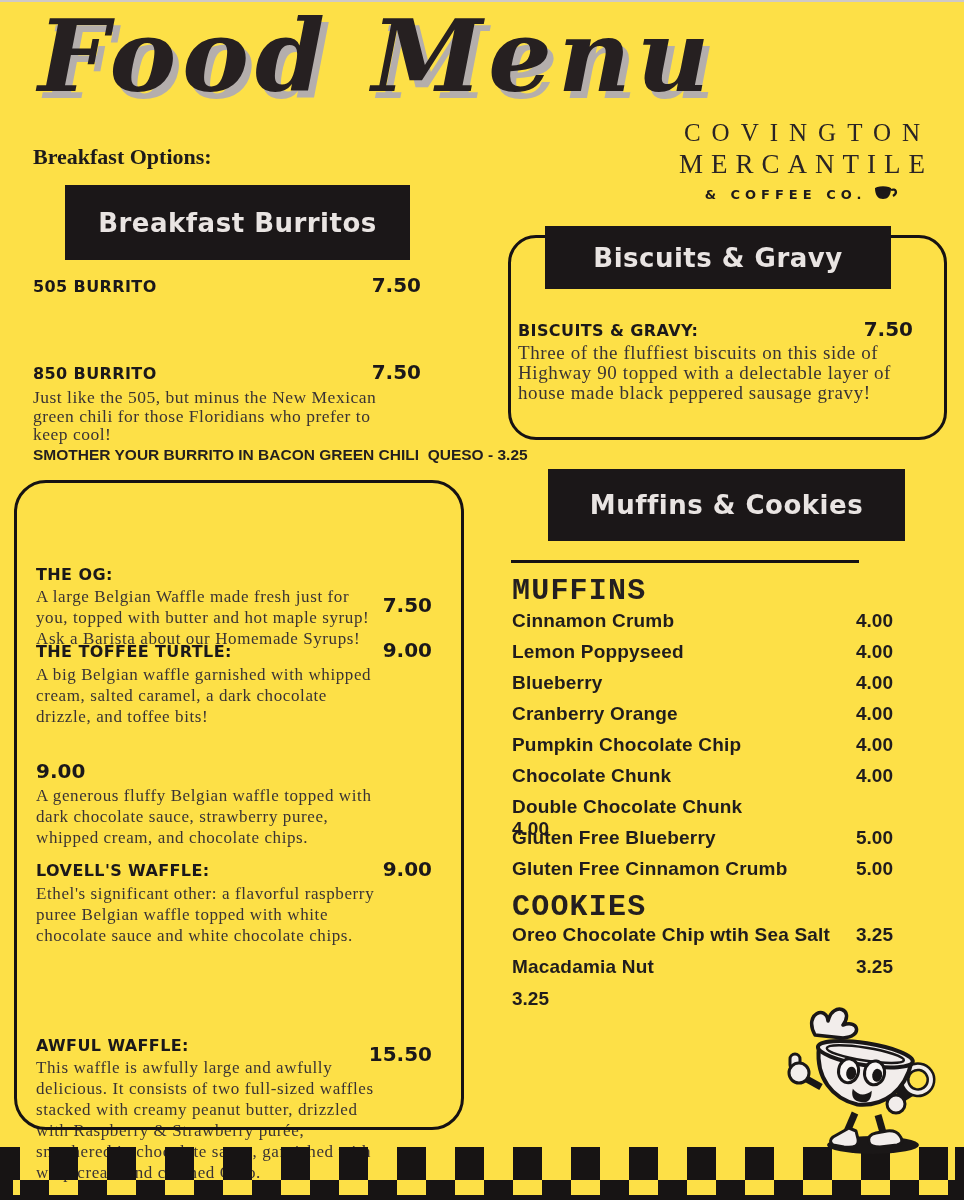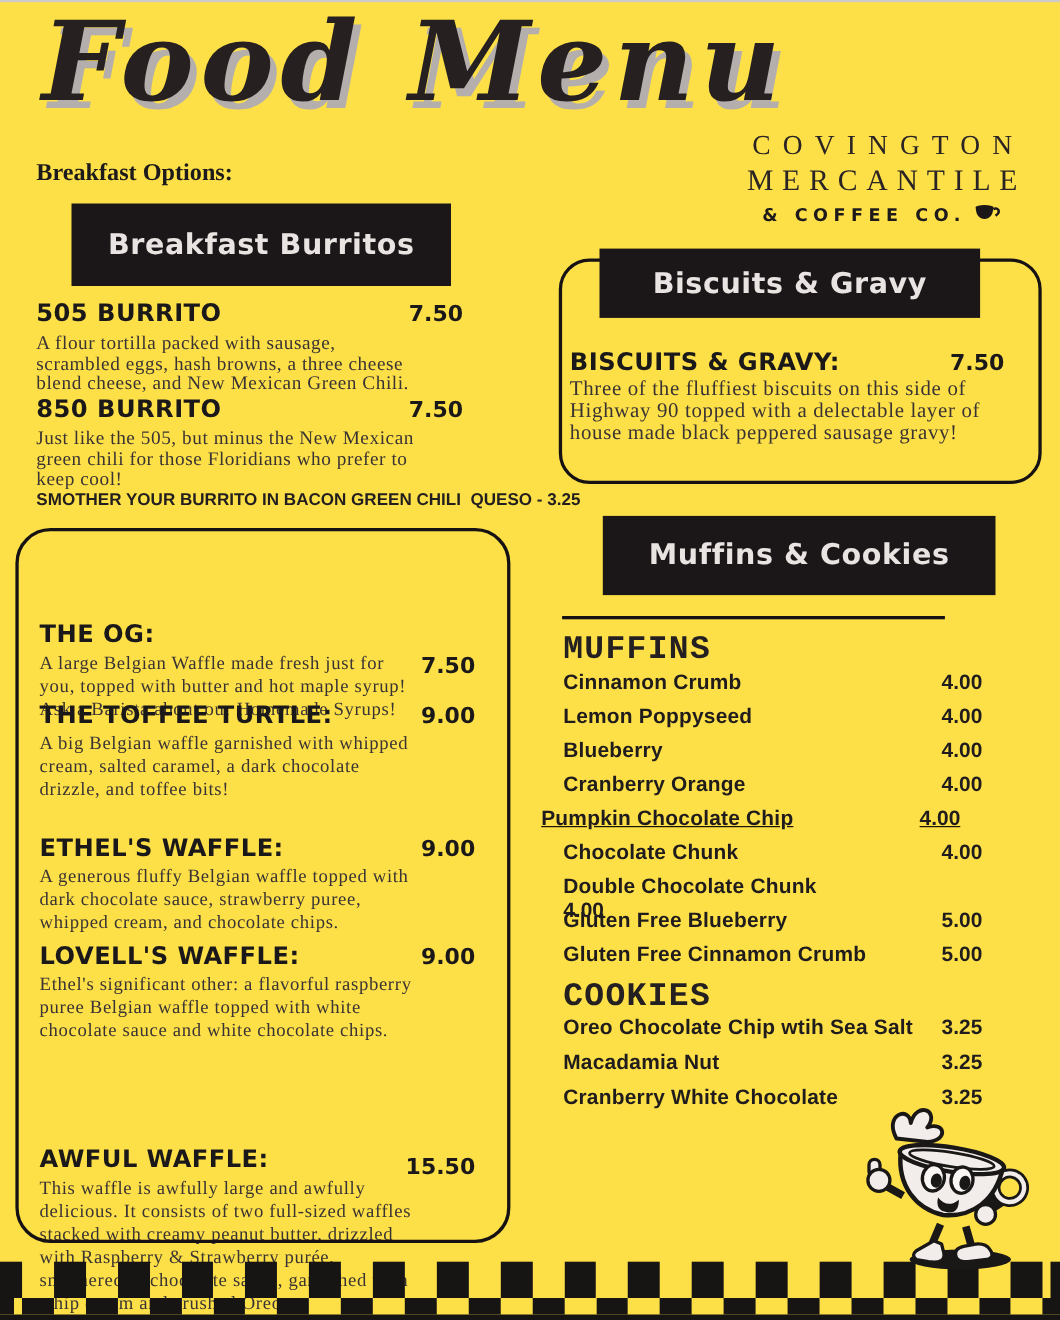--- a/index.html
+++ b/index.html
@@ -9,35 +9,35 @@
 
   
   .title{left:38px;top:2px;font-family:"DejaVu Serif",serif;font-style:italic;font-weight:700;
          font-size:100px;letter-spacing:6px;color:#262021;text-shadow:6px 7px 0 #b4aeac;line-height:1.05;}
 
   
   .brand{left:652px;top:116px;width:300px;text-align:center;color:#2a2425;}
   .brand-l1{font-family:"Liberation Serif",serif;font-size:25px;letter-spacing:11px;text-indent:11px;line-height:30px;}
   .brand-l2{font-family:"Liberation Serif",serif;font-size:27px;letter-spacing:8px;text-indent:8px;line-height:32px;}
   .brand-l3{display:flex;align-items:center;justify-content:center;gap:7px;margin-top:4px;
-            font-family:"DejaVu Sans",sans-serif;font-weight:700;font-size:16px;letter-spacing:5px;color:#1e1a1b;}
+            font-family:"DejaVu Sans",sans-serif;font-weight:700;font-size:13px;letter-spacing:5px;color:#1e1a1b;}
 
   .bk-label{left:33px;top:142px;font-family:"Liberation Serif",serif;font-weight:700;font-size:22px;color:#1d1a1b;}
 
   
   .band{background:#1b1718;color:#e9e4e2;display:flex;align-items:center;justify-content:center;
         font-family:"DejaVu Sans",sans-serif;font-weight:700;font-size:26px;letter-spacing:.5px;z-index:3;}
 
   
   .obox{border:3px solid #161213;border-radius:32px;z-index:1;}
 
   
   .mi{color:#1b1718;}
   .mi-row{display:flex;justify-content:space-between;align-items:baseline;}
-  .mi-name{font-family:"DejaVu Sans",sans-serif;font-weight:700;font-size:22px;letter-spacing:.4px;color:#1b181a;white-space:nowrap;}
+  .mi-name{font-family:"DejaVu Sans",sans-serif;font-weight:700;font-size:16px;letter-spacing:.4px;color:#1b181a;white-space:nowrap;}
   .mi-price{font-family:"DejaVu Sans",sans-serif;font-weight:700;font-size:20px;color:#1b181a;}
   .mi-desc{font-family:"Liberation Serif",serif;color:#3a3334;white-space:pre-line;}
   .b-desc{font-size:17.5px;line-height:18.5px;letter-spacing:.5px;margin-top:4px;}
   .w-desc{font-size:17px;line-height:21px;letter-spacing:.6px;margin-top:2px;}
   .g-desc{font-size:19px;line-height:20px;letter-spacing:.6px;margin-top:2px;}
   .rel{position:relative;}
   .price-abs{position:absolute;right:0;}
 
   .note{left:33px;top:444px;width:460px;font-family:"Liberation Sans",sans-serif;font-weight:700;
         font-size:15.5px;letter-spacing:0;color:#221e1f;white-space:pre;}
@@ -83,23 +83,20 @@
 
   <div class="abs band" style="left:65px;top:183px;width:345px;height:75px;">
     <span>Breakfast Burritos</span>
   </div>
 
   <div class="abs mi" style="left:33px;top:271px;width:388px;">
     <div class="mi-row">
       <span class="mi-name">505 BURRITO</span>
       <span class="mi-price">7.50</span>
     </div>
-    <div class="mi-desc b-desc">A flour tortilla packed with sausage,
-scrambled eggs, hash browns, a three cheese
-blend cheese, and New Mexican Green Chili.</div>
   </div>
 
   <div class="abs mi" style="left:33px;top:358px;width:388px;">
     <div class="mi-row">
       <span class="mi-name">850 BURRITO</span>
       <span class="mi-price">7.50</span>
     </div>
     <div class="mi-desc b-desc">Just like the 505, but minus the New Mexican
 green chili for those Floridians who prefer to
 keep cool!</div>
@@ -124,21 +121,20 @@
       <span class="mi-name">THE TOFFEE TURTLE:</span>
       <span class="mi-price">9.00</span>
     </div>
     <div class="mi-desc w-desc">A big Belgian waffle garnished with whipped
 cream, salted caramel, a dark chocolate
 drizzle, and toffee bits!</div>
   </div>
 
   <div class="abs mi" style="left:36px;top:757px;width:396px;">
     <div class="mi-row">
-      <span class="mi-name">ETHEL'S WAFFLE:</span>
       <span class="mi-price">9.00</span>
     </div>
     <div class="mi-desc w-desc">A generous fluffy Belgian waffle topped with
 dark chocolate sauce, strawberry puree,
 whipped cream, and chocolate chips.</div>
   </div>
 
   <div class="abs mi" style="left:36px;top:855px;width:396px;">
     <div class="mi-row">
       <span class="mi-name">LOVELL'S WAFFLE:</span>
@@ -193,21 +189,21 @@
     <span class="lprice">4.00</span>
   </div>
   <div class="abs lrow" style="left:512px;top:670px;">
     <span class="lname">Blueberry</span>
     <span class="lprice">4.00</span>
   </div>
   <div class="abs lrow" style="left:512px;top:701px;">
     <span class="lname">Cranberry Orange</span>
     <span class="lprice">4.00</span>
   </div>
-  <div class="abs lrow" style="left:492px;top:732px;text-decoration:underline;">
+  <div class="abs lrow" style="left:512px;top:732px;">
     <span class="lname">Pumpkin Chocolate Chip</span>
     <span class="lprice">4.00</span>
   </div>
   <div class="abs lrow" style="left:512px;top:763px;gap:38px;">
     <span class="lname">Chocolate Chunk</span>
     <span class="lprice">4.00</span>
   </div>
   <div class="abs lrow" style="left:512px;top:794px;flex-direction:column;">
     <span class="lname">Double Chocolate Chunk</span>
     <span class="lprice">4.00</span>
@@ -225,21 +221,20 @@
 
   <div class="abs lrow" style="left:512px;top:922px;">
     <span class="lname">Oreo Chocolate Chip wtih Sea Salt</span>
     <span class="lprice">3.25</span>
   </div>
   <div class="abs lrow" style="left:512px;top:954px;">
     <span class="lname">Macadamia Nut</span>
     <span class="lprice">3.25</span>
   </div>
   <div class="abs lrow" style="left:512px;top:986px;">
-    <span class="lname">Cranberry White Chocolate</span>
     <span class="lprice">3.25</span>
   </div>
 
   <div class="abs mascot">
     <svg width="175" height="150" viewBox="0 0 175 150">
       <ellipse cx="98" cy="138" rx="46" ry="9" fill="#1a1717"></ellipse>
 
       <line x1="80" y1="106" x2="71" y2="127" stroke="#1a1717" stroke-width="7"></line>
       <line x1="103" y1="108" x2="109" y2="129" stroke="#1a1717" stroke-width="7"></line>
 

